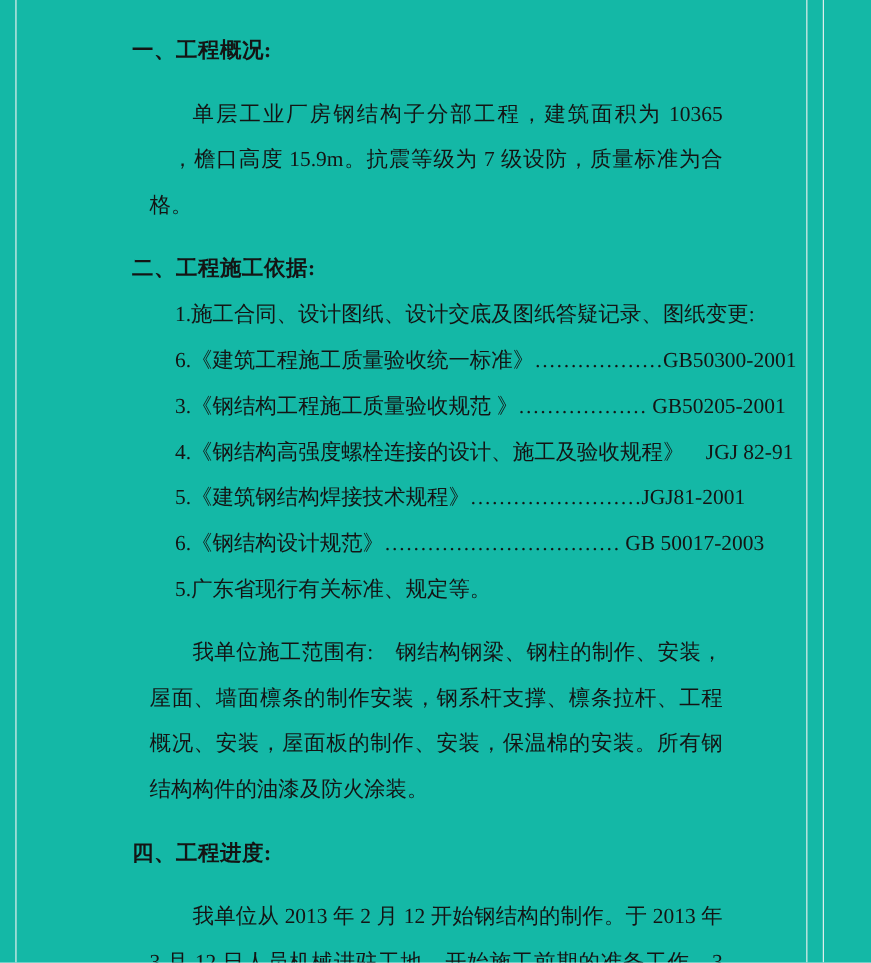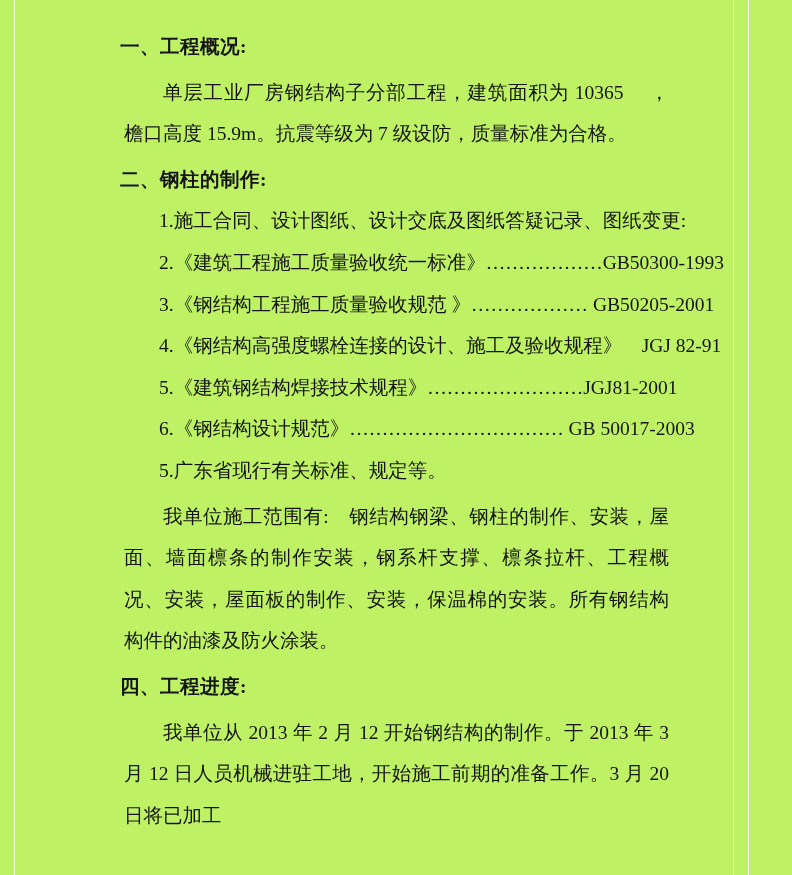--- a/index.html
+++ b/index.html
@@ -11,21 +11,21 @@
     height: 875px;
     background: #ffffff;
     overflow: hidden;
     font-family: "Liberation Serif", "DejaVu Serif", serif;
     color: #141414;
   }
   .page {
     position: relative;
     width: 792px;
     height: 875px;
-    background: #bef264;
+    background: #14b8a6;
   }
   
   .edge {
     position: absolute;
     top: 0;
     bottom: 0;
     width: 1px;
     background: #f3f3f3;
   }
   .edge-left  { left: 14px; }
@@ -40,21 +40,21 @@
     font-size: 19.5px;
     line-height: 41.6px;
   }
   .heading {
     margin: 0;
     font-size: 19.5px;
     font-weight: 700;
     letter-spacing: 0.5px;
   }
   .para {
-    margin: 4px;
+    margin: 16px;
     text-align: justify;
     text-indent: 2em;
   }
   .item-line {
     margin: 0;
     text-indent: 2em;
     white-space: nowrap;
   }
 </style>
 </head>
@@ -63,23 +63,23 @@
 <div class="page">
   <div class="edge edge-left"></div>
   <div class="edge edge-right1"></div>
   <div class="edge edge-right2"></div>
 
   <main class="content">
 
     <h2 class="heading">一、工程概况:</h2>
     <p class="para">单层工业厂房钢结构子分部工程，建筑面积为 10365 　，檐口高度 15.9m。抗震等级为 7 级设防，质量标准为合格。</p>
 
-    <h2 class="heading">二、钢柱的制作:</h2>
+    <h2 class="heading">二、工程施工依据:</h2>
     <p class="item-line">1.施工合同、设计图纸、设计交底及图纸答疑记录、图纸变更:</p>
-    <p class="item-line">2.《建筑工程施工质量验收统一标准》………………GB50300-1993</p>
+    <p class="item-line">6.《建筑工程施工质量验收统一标准》………………GB50300-2001</p>
     <p class="item-line">3.《钢结构工程施工质量验收规范 》……………… GB50205-2001</p>
     <p class="item-line">4.《钢结构高强度螺栓连接的设计、施工及验收规程》　JGJ 82-91</p>
     <p class="item-line">5.《建筑钢结构焊接技术规程》……………………JGJ81-2001</p>
     <p class="item-line">6.《钢结构设计规范》…………………………… GB 50017-2003</p>
     <p class="item-line">5.广东省现行有关标准、规定等。</p>
 
     <p class="para">我单位施工范围有:　钢结构钢梁、钢柱的制作、安装，屋面、墙面檩条的制作安装，钢系杆支撑、檩条拉杆、工程概况、安装，屋面板的制作、安装，保温棉的安装。所有钢结构构件的油漆及防火涂装。</p>
 
     <h2 class="heading">四、工程进度:</h2>
     <p class="para">我单位从 2013 年 2 月 12 开始钢结构的制作。于 2013 年 3 月 12 日人员机械进驻工地，开始施工前期的准备工作。3 月 20 日将已加工</p>

